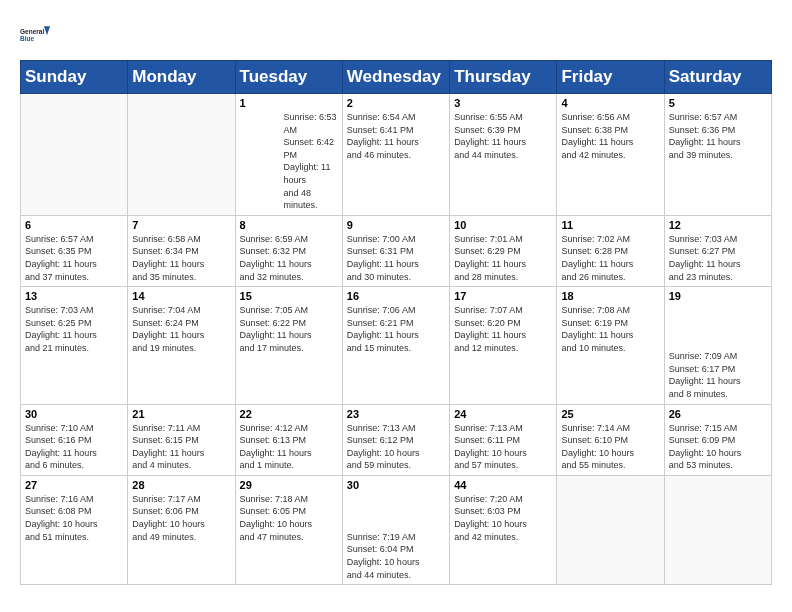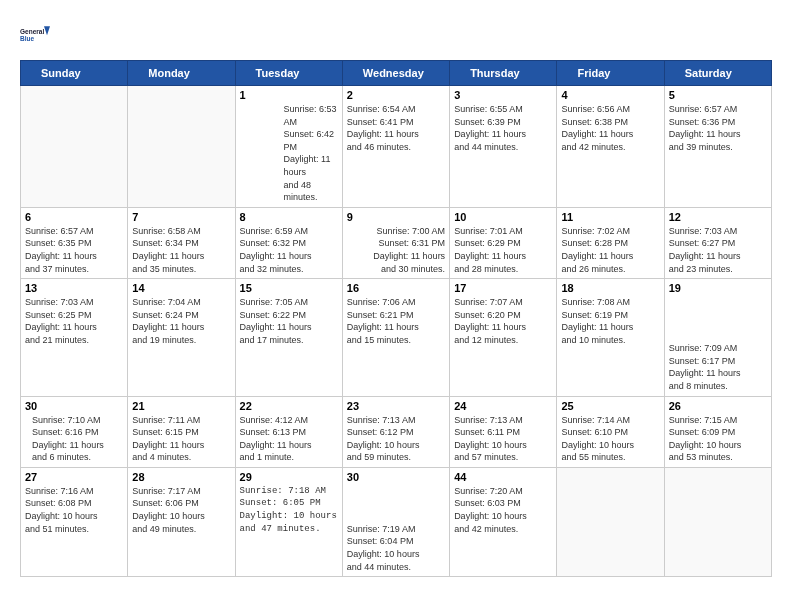--- a/index.html
+++ b/index.html
@@ -38,23 +38,23 @@
       color: #555;
     }
     .calendar {
       width: 100%;
       border-collapse: collapse;
       font-size: 10px;
     }
     .calendar th {
       background: #2255a4;
       color: white;
-      padding: 6px 20px;
+      padding: 6px 4px;
       text-align: left;
-      font-size: 11px;
+      font-size: 17px;
       font-weight: bold;
       border: 1px solid #1a4080;
     }
     .calendar td {
       border: 1px solid #ccc;
       vertical-align: top;
       padding: 3px 4px;
       width: 107px;
       min-height: 70px;
       height: 70px;
@@ -159,21 +159,21 @@
         </td>
         <td>
           <div class="day-number">8</div>
           <div class="day-info" style="white-space: pre-line;">Sunrise: 6:59 AM
 Sunset: 6:32 PM
 Daylight: 11 hours
 and 32 minutes.</div>
         </td>
         <td>
           <div class="day-number">9</div>
-          <div class="day-info" style="white-space: pre-line; text-align: right;">Sunrise: 7:00 AM
+          <div class="day-info" style="white-space: pre-line;">Sunrise: 7:00 AM
 Sunset: 6:31 PM
 Daylight: 11 hours
 and 30 minutes.</div>
         </td>
         <td>
           <div class="day-number">10</div>
           <div class="day-info" style="white-space: pre-line;">Sunrise: 7:01 AM
 Sunset: 6:29 PM
 Daylight: 11 hours
 and 28 minutes.</div>
@@ -240,21 +240,21 @@
           <div class="day-number">19</div>
           <div class="day-info" style="white-space: pre-line; margin-top: 48px;">Sunrise: 7:09 AM
 Sunset: 6:17 PM
 Daylight: 11 hours
 and 8 minutes.</div>
         </td>
       </tr>
       <tr>
         <td>
           <div class="day-number">30</div>
-          <div class="day-info" style="white-space: pre-line; margin-left: 7px;">Sunrise: 7:10 AM
+          <div class="day-info" style="white-space: pre-line;">Sunrise: 7:10 AM
 Sunset: 6:16 PM
 Daylight: 11 hours
 and 6 minutes.</div>
         </td>
         <td>
           <div class="day-number">21</div>
           <div class="day-info" style="white-space: pre-line;">Sunrise: 7:11 AM
 Sunset: 6:15 PM
 Daylight: 11 hours
 and 4 minutes.</div>
@@ -305,21 +305,21 @@
         </td>
         <td>
           <div class="day-number">28</div>
           <div class="day-info" style="white-space: pre-line;">Sunrise: 7:17 AM
 Sunset: 6:06 PM
 Daylight: 10 hours
 and 49 minutes.</div>
         </td>
         <td>
           <div class="day-number">29</div>
-          <div class="day-info" style="white-space: pre-line; font-family: Liberation Mono, monospace;">Sunrise: 7:18 AM
+          <div class="day-info" style="white-space: pre-line;">Sunrise: 7:18 AM
 Sunset: 6:05 PM
 Daylight: 10 hours
 and 47 minutes.</div>
         </td>
         <td>
           <div class="day-number">30</div>
           <div class="day-info" style="white-space: pre-line; margin-top: 40px;">Sunrise: 7:19 AM
 Sunset: 6:04 PM
 Daylight: 10 hours
 and 44 minutes.</div>

